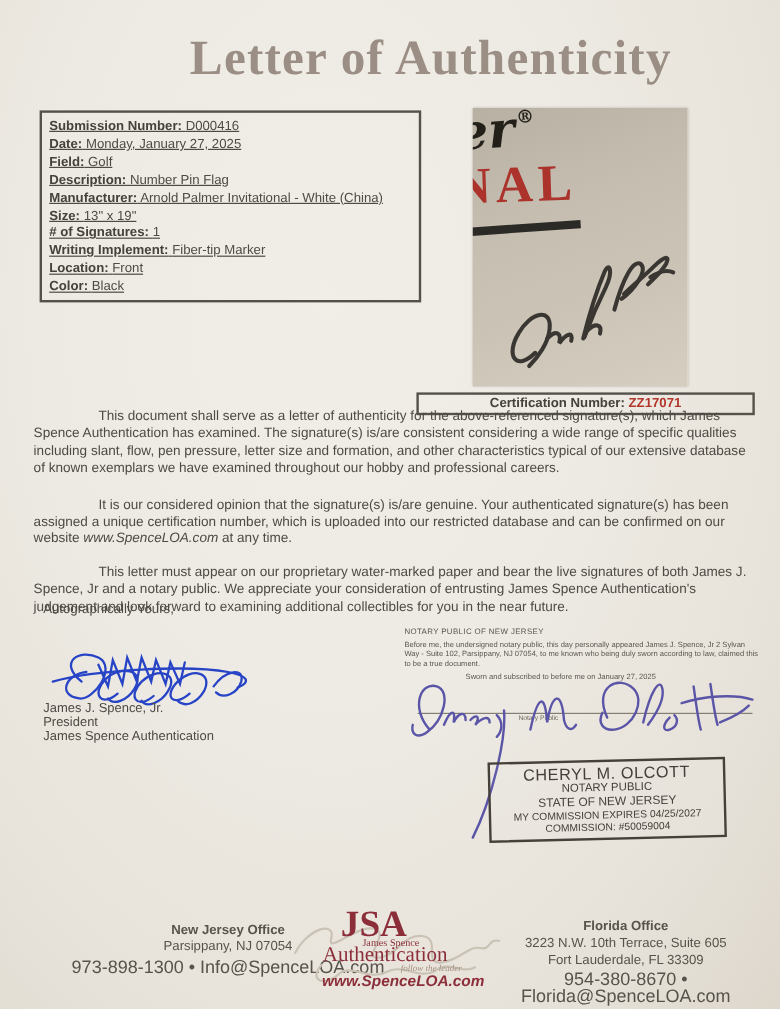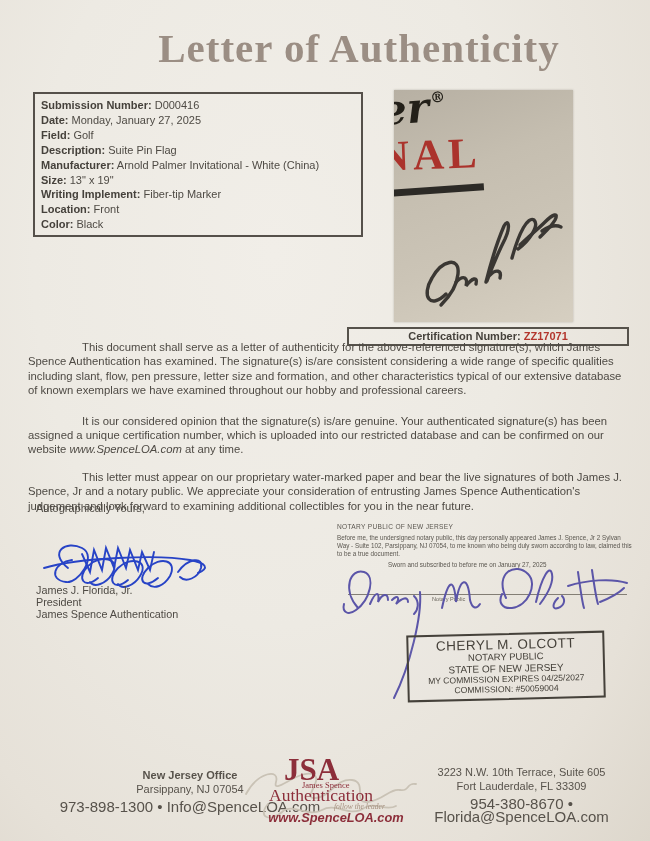--- a/index.html
+++ b/index.html
@@ -9,22 +9,22 @@
     font-family:"Liberation Sans",sans-serif;color:#4e4a44;
   }
   .title{
     position:absolute;top:24px;left:0;width:100%;text-align:center;
     font-family:"Liberation Serif",serif;font-weight:700;
     font-size:41px;color:#9b8e84;letter-spacing:1px;padding-left:34px;
   }
   
   .info-box{
     position:absolute;left:33px;top:92px;width:302px;
-    border:2px solid #55504a;padding:4px 18px 3px 6px;background:rgba(255,255,255,0.02);
-    font-size:11px;line-height:14.9px;
+    border:2px solid #55504a;padding:4px 6px 3px 6px;background:rgba(255,255,255,0.02);
+    font-size:11px;line-height:14.9px;text-decoration:underline;
   }
   .info-row b{color:#45413b;}
   .val-bold{font-weight:700;}
   
   .photo{
     position:absolute;left:394px;top:90px;width:179px;height:232px;overflow:hidden;
     background:linear-gradient(160deg,#b7b0a3 0%,#c5beb0 35%,#cbc4b6 65%,#d6cfc1 100%);
     box-shadow:0 0 2px rgba(90,85,75,.35);
   }
   .flag-script{
@@ -87,23 +87,24 @@
 <body>
 
 <div class="page">
 
   <div class="title">Letter of Authenticity</div>
 
   <div class="info-box">
     <div class="info-row"><b>Submission Number:</b> <span>D000416</span></div>
     <div class="info-row"><b>Date:</b> <span>Monday, January 27, 2025</span></div>
     <div class="info-row"><b>Field:</b> <span>Golf</span></div>
-    <div class="info-row"><b>Description:</b> <span>Suite Pin Flag</span></div>
+    <div class="info-row"><b>Description:</b> <span>Number Pin Flag</span></div>
     <div class="info-row"><b>Manufacturer:</b> <span>Arnold Palmer Invitational - White (China)</span></div>
     <div class="info-row"><b>Size:</b> <span>13" x 19"</span></div>
+    <div class="info-row"><b># of Signatures:</b> <span>1</span></div>
     <div class="info-row"><b>Writing Implement:</b> <span>Fiber-tip Marker</span></div>
     <div class="info-row"><b>Location:</b> <span>Front</span></div>
     <div class="info-row"><b>Color:</b> <span>Black</span></div>
   </div>
 
   <div class="photo">
     <div class="flag-script"><span>er</span><sup>®</sup></div>
     <div class="flag-red">NAL</div>
     <div class="flag-bar"></div>
     <svg class="palmer-sig" width="152" height="138" viewBox="0 0 152 138" fill="none">
@@ -136,21 +137,21 @@
       <path d="M44,16 L52,34 L56,12 L64,32 L68,10 L76,30 L80,10 L88,30 L92,12 L100,32 L104,14 L112,32 L116,14"></path>
       <path d="M30,30 C10,14 28,2 44,10 C60,18 40,46 28,44 C10,42 16,24 34,22"></path>
       <path d="M60,40 C46,52 38,40 50,28 C62,16 84,20 74,36 C68,46 56,50 52,44"></path>
       <path d="M90,42 C76,54 68,42 80,30 C92,18 112,22 102,38 C96,48 84,52 80,46"></path>
       <path d="M120,40 C106,52 98,42 110,30 C122,18 140,22 132,38 C126,48 116,52 110,46"></path>
       <path d="M6,30 C40,20 120,16 152,22 C168,25 172,30 160,35"></path>
       <path d="M140,34 C150,20 166,18 163,30 C160,40 148,45 142,39"></path>
     </g>
   </svg>
   <div class="identity">
-    <div>James J. Florida, Jr.</div>
+    <div>James J. Spence, Jr.</div>
     <div>President</div>
     <div>James Spence Authentication</div>
   </div>
 
   <div class="notary-heading">NOTARY PUBLIC OF NEW JERSEY</div>
   <div class="notary-statement">Before me, the undersigned notary public, this day personally appeared James J. Spence, Jr 2 Sylvan Way - Suite 102, Parsippany, NJ 07054, to me known who being duly sworn according to law, claimed this to be a true document.</div>
   <div class="sworn-line">Sworn and subscribed to before me on January 27, 2025</div>
   <div class="sig-line"></div>
   <div class="sig-line-label">Notary Public</div>
   <svg class="notary-sig" width="302" height="160" viewBox="0 0 302 160" fill="none">
@@ -193,18 +194,19 @@
       </g>
     </svg>
     <div class="logo-jsa">JSA</div>
     <div class="logo-js">James Spence</div>
     <div class="logo-auth">Authentication</div>
     <div class="logo-tagline">follow the leader</div>
     <div class="logo-site">www.SpenceLOA.com</div>
   </div>
 
   <div class="office office-fl">
+    <div class="office-title">Florida Office</div>
     <div>3223 N.W. 10th Terrace, Suite 605</div>
     <div>Fort Lauderdale, FL 33309</div>
     <div class="contact">954-380-8670 • Florida@SpenceLOA.com</div>
   </div>
 
 </div>
 
 </body></html>

